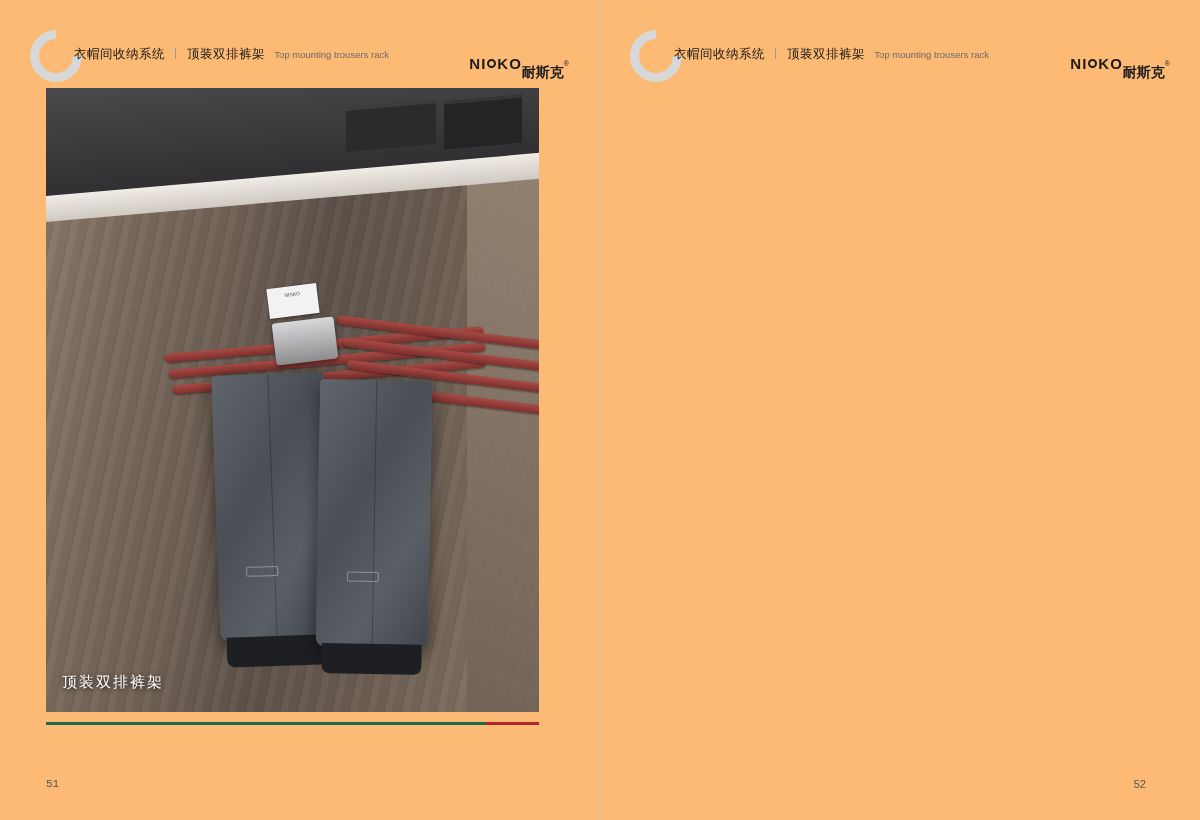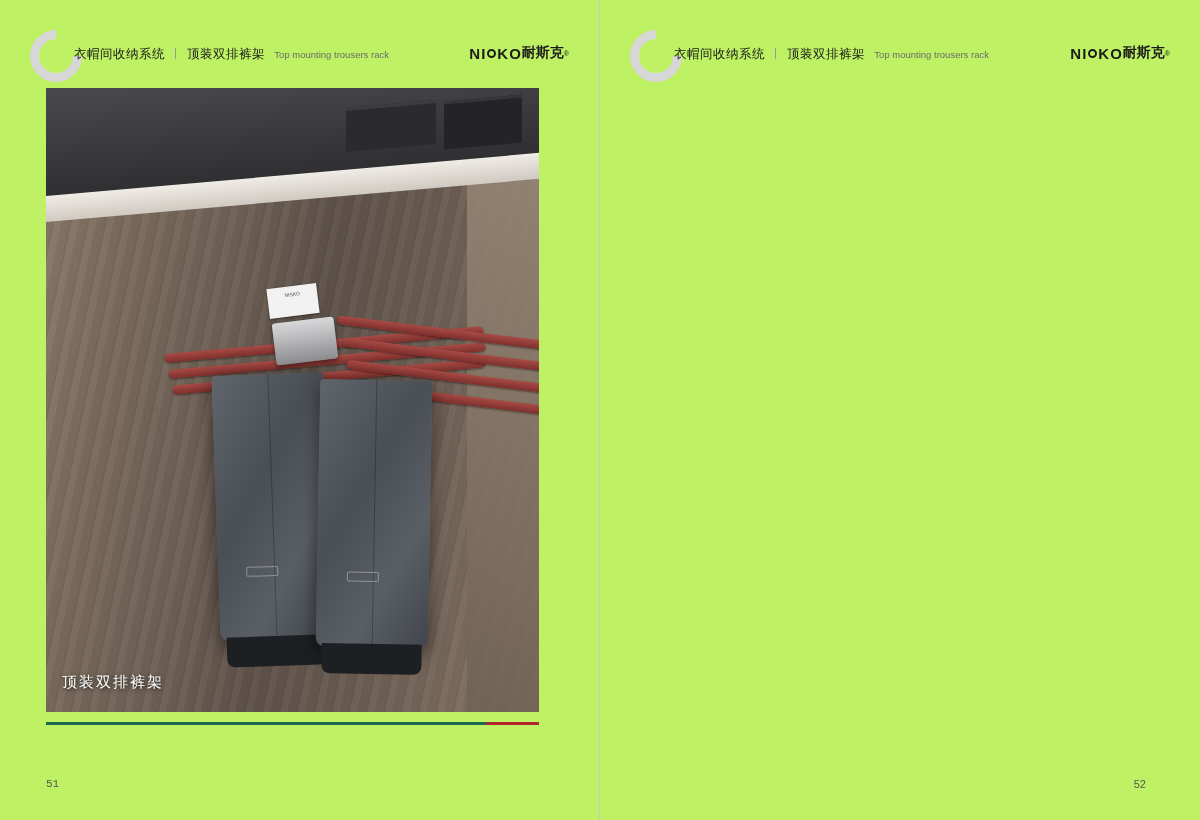--- a/index.html
+++ b/index.html
@@ -5,41 +5,41 @@
   * { box-sizing: border-box; }
   html, body { margin:0; padding:0; }
   body {
     width:1200px; height:820px;
     background:#ffffff;
     font-family:"Liberation Sans", sans-serif;
     overflow:hidden;
     position:relative;
   }
   .spread { display:flex; width:1200px; height:820px; }
-  .page { position:relative; width:600px; height:820px; background:#bef264; }
+  .page { position:relative; width:600px; height:820px; background:#fdba74; }
   .page-left { border-right:1px solid #c8c8c8; }
 
   
   .hdr { position:absolute; top:30px; left:30px; right:30px; height:52px; }
   .hdr-c {
     position:absolute; left:0; top:0;
     width:52px; height:52px; border-radius:50%;
     border:9px solid #d7d7d7; border-right-color:transparent;
     transform:rotate(-45deg);
   }
   .hdr-text { position:absolute; left:44px; top:14px; white-space:nowrap; }
   .hdr-cn { font-size:12.5px; color:#1a1a1a; letter-spacing:.5px; }
   .hdr-bar { display:inline-block; width:1px; height:11px; background:#9a9a9a; margin:0 6px; vertical-align:-1px;}
   .hdr-cn2 { font-size:12.5px; color:#1a1a1a; letter-spacing:.5px; }
   .hdr-en { font-size:9.5px; color:#6a6a6a; margin-left:5px; }
 
   .logo { position:absolute; right:0; top:14px; display:flex; align-items:center; gap:0;}
   .logo-mark { font-size:15px; font-weight:bold; letter-spacing:1px; color:#1c1c1c; font-family:"Liberation Sans", sans-serif;}
   .logo-mark .dot { display:inline-block; width:9px;height:9px;border-radius:50%;border:2.5px solid #1c1c1c; vertical-align:1px; margin:0 1px;}
-  .logo-cn { font-size:14px; font-weight:bold; color:#1c1c1c; }
+  .logo-cn { font-size:14px; font-weight:bold; color:#1c1c1c;margin-top:20px; }
   .logo-r { font-size:7px; vertical-align:6px; color:#1c1c1c;}
 
   
   .hero {
     position:absolute; left:46px; top:88px; width:493px; height:624px;
     overflow:hidden;
     background:linear-gradient(100deg,#8a7a6a 0%,#7a6a5c 18%,#6e6055 36%,#5e524a 52%,#6b5d52 70%,#7d6d5f 88%,#8d7c6c 100%);
   }
   .wood-grain{
     position:absolute; inset:0;

